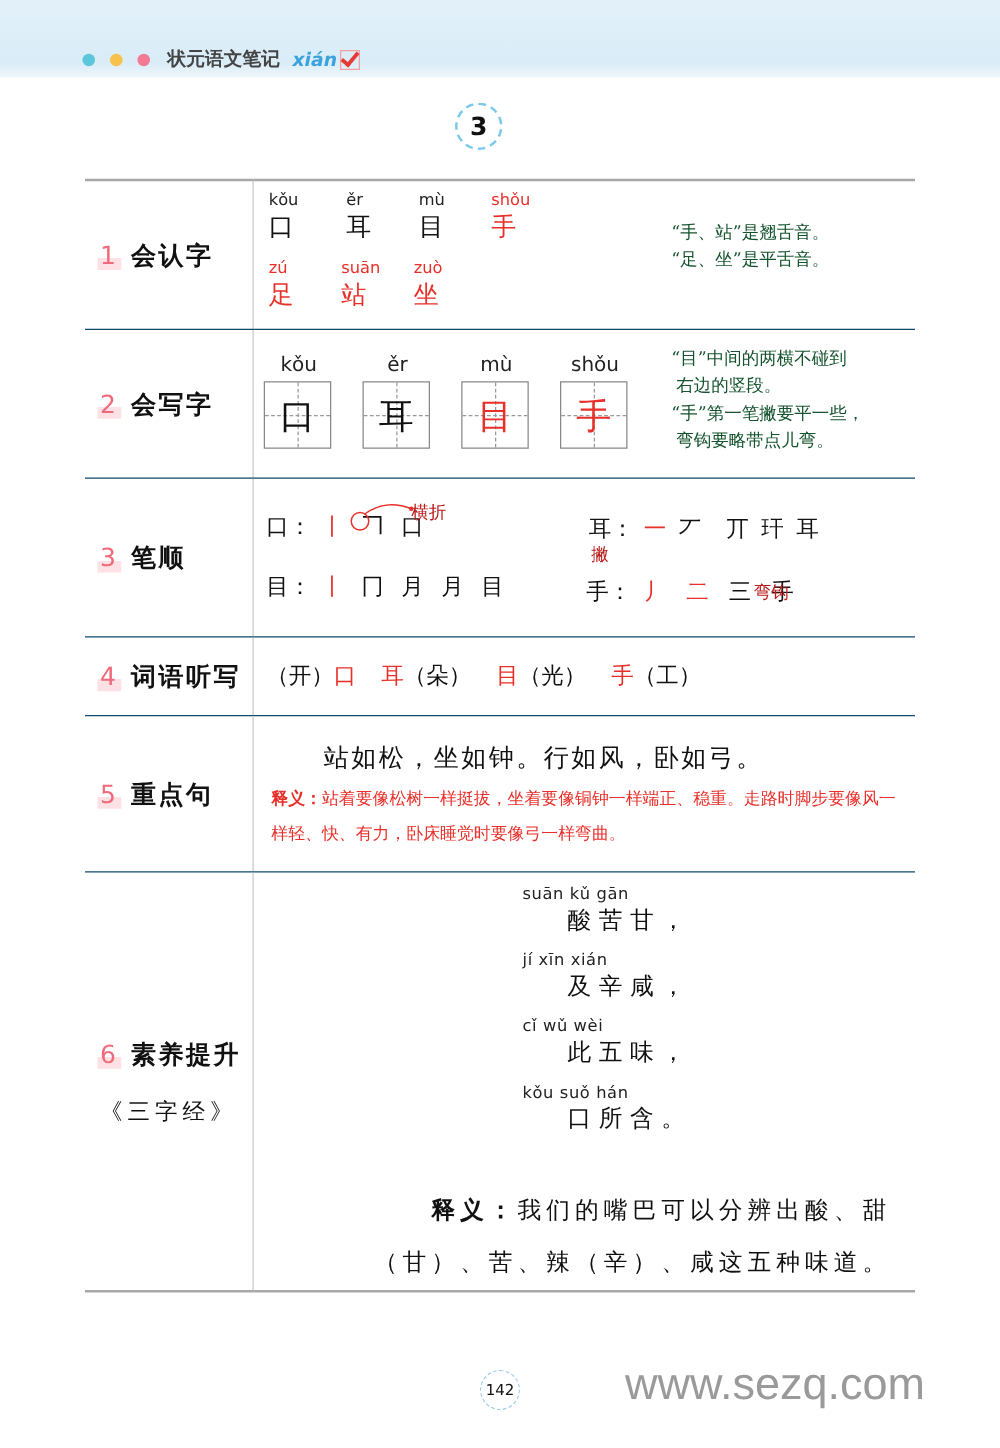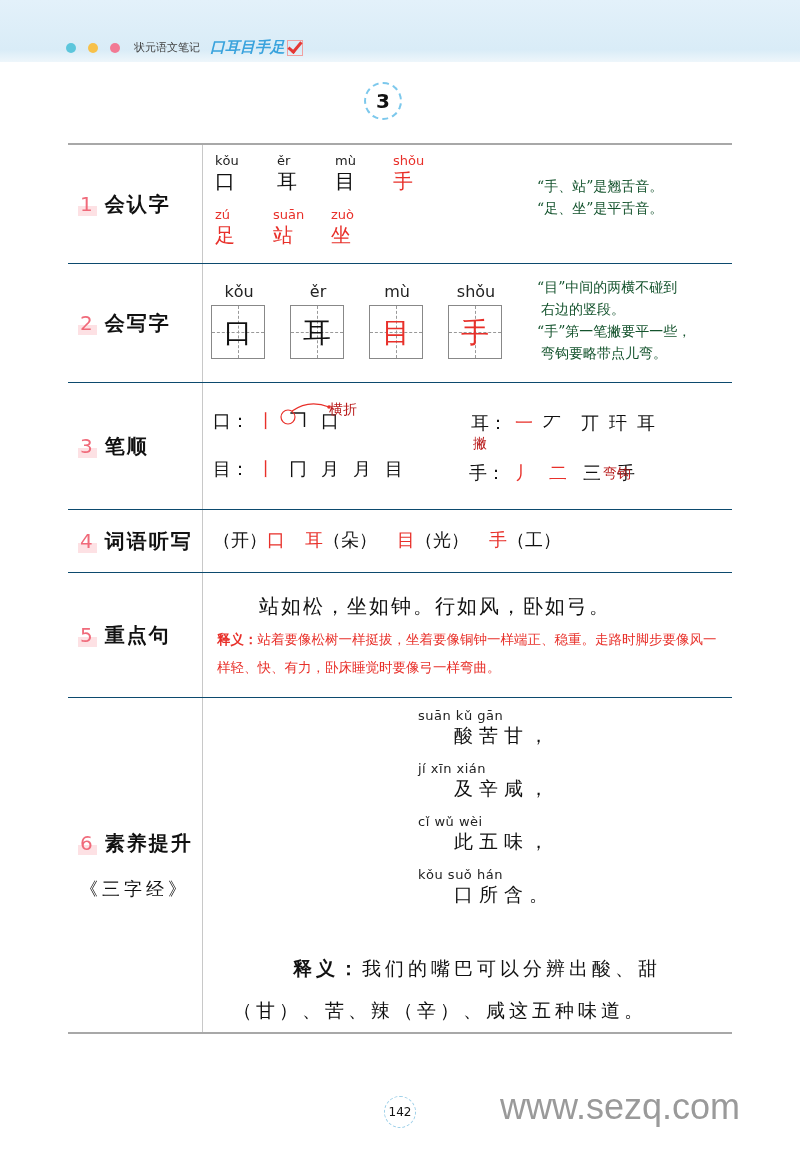--- a/index.html
+++ b/index.html
@@ -2,21 +2,21 @@
 <html><head>
 <meta charset="utf-8">
 <style>
   html,body{margin:0;padding:0;}
   body{width:800px;height:1158px;background:#fff;position:relative;overflow:hidden;
     font-family:"DejaVu Sans","Liberation Sans",sans-serif;color:#111;}
   .header-band{position:absolute;left:0;top:0;width:800px;height:62px;
     background:linear-gradient(180deg,#e3f1fa 0%,#d9ecf7 80%,#eef6fb 100%);}
   .header-row{position:absolute;left:66px;top:38px;display:flex;align-items:center;gap:0;}
   .dot{width:10px;height:10px;border-radius:50%;display:inline-block;margin-right:12px;}
-  .brand{font-size:11px;color:#444;font-weight:normal;margin-left:2px;}
+  .brand{font-size:15px;color:#444;font-weight:bold;margin-left:2px;}
   .brand-sub{font-size:15px;color:#3aa3dd;font-style:italic;font-weight:bold;margin-left:10px;}
   .check{display:inline-block;width:14px;height:14px;border:1px solid #f0a0a0;margin-left:2px;position:relative;}
   .check:after{content:"";position:absolute;left:3px;top:-2px;width:5px;height:11px;
     border-right:3px solid #e53935;border-bottom:3px solid #e53935;transform:rotate(40deg);}
 
   .title-wrap{position:absolute;left:0;top:82px;width:800px;display:flex;justify-content:center;align-items:center;}
   .num-circle{width:34px;height:34px;border-radius:50%;border:2px dashed #7cc8ec;
     display:flex;align-items:center;justify-content:center;font-size:20px;font-weight:bold;margin-right:34px;}
   .title{font-size:22px;font-weight:bold;letter-spacing:6px;}
 
@@ -63,38 +63,38 @@
   .r5{height:124px;position:relative;}
   .r5main{position:absolute;left:56px;top:20px;font-size:20px;font-family:"DejaVu Serif","Liberation Serif",serif;letter-spacing:2px;}
   .r5exp{position:absolute;left:14px;top:52px;width:510px;font-size:13.5px;line-height:28px;color:#e8302a;font-family:"DejaVu Serif","Liberation Serif",serif;}
 
   
   .r6{height:334px;position:relative;}
   .poem{position:absolute;left:215px;top:10px;}
   .pline{margin-bottom:12px;}
   .pline .py{text-align:left;font-size:13px;letter-spacing:0.5px;}
   .pline .ch{text-align:center;font-size:19px;letter-spacing:6px;padding-left:36px;}
-  .r6exp{position:absolute;left:30px;top:250px;width:480px;font-size:19px;line-height:42px;font-family:Liberation Sans, sans-serif;letter-spacing:4px;}
+  .r6exp{position:absolute;left:30px;top:250px;width:480px;font-size:19px;line-height:42px;font-family:Liberation Mono, monospace;letter-spacing:4px;text-align:right;}
   .r6exp b{font-weight:bold;}
   .sub{font-size:18px;font-family:"DejaVu Serif","Liberation Serif",serif;padding-left:12px;margin-top:20px;letter-spacing:4px;}
 
   .page-num{position:absolute;left:384px;top:1096px;width:30px;height:30px;border-radius:50%;
     border:1px dashed #9ccfe8;display:flex;align-items:center;justify-content:center;font-size:12px;}
   .watermark{position:absolute;left:500px;top:1086px;font-size:36px;color:#9a9a9a;font-family:"Liberation Sans",sans-serif;}
 </style>
 </head>
 <body>
 
 <div class="header-band"></div>
 <div class="header-row">
   <span class="dot" style="background:#5cc6dc"></span>
   <span class="dot" style="background:#f7c14a"></span>
   <span class="dot" style="background:#f27a94"></span>
   <span class="brand">状元语文笔记</span>
-  <span class="brand-sub">口耳目手足</span>
+  <span class="brand-sub">xián</span>
   <span class="check"></span>
 </div>
 
 <div class="title-wrap">
   <div class="num-circle">3</div>
 </div>
 
 <table class="main">
 
   <tbody>

